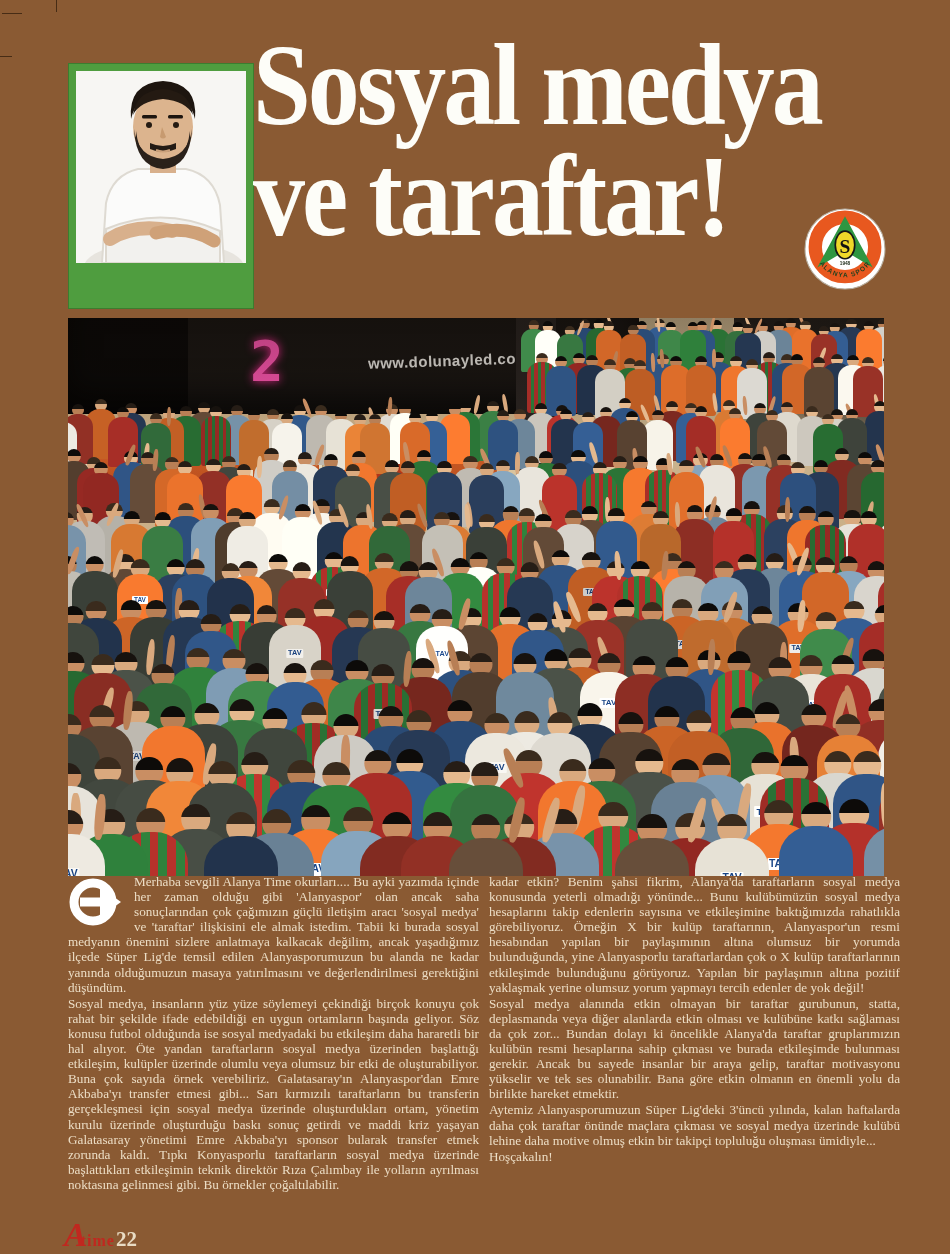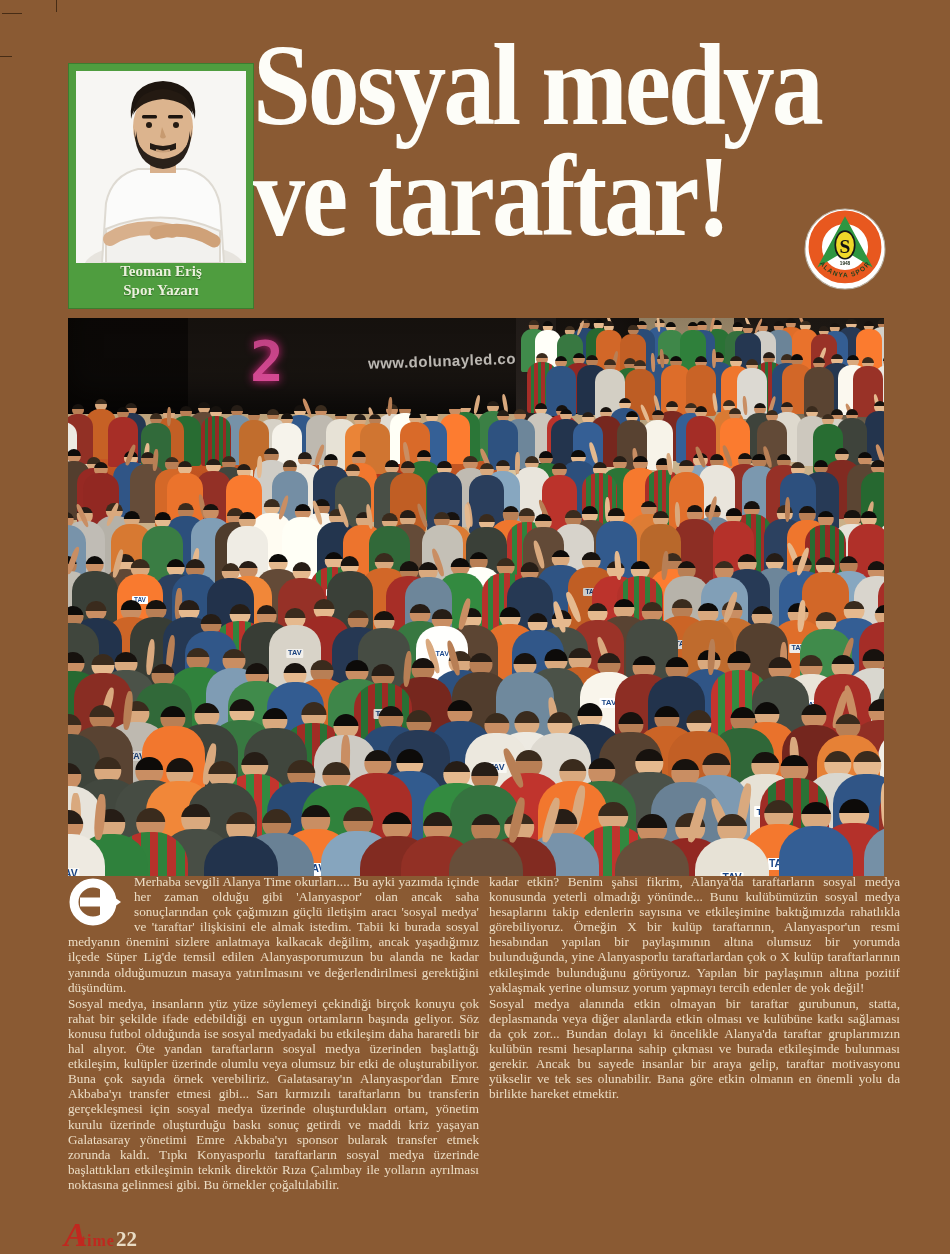--- a/index.html
+++ b/index.html
@@ -93,24 +93,20 @@
         <path d="M57 44 Q60 20 87 18 Q114 20 117 44 Q110 30 87 28 Q64 30 57 44 Z" fill="#241a12"></path>
 
         <rect x="66" y="44" width="15" height="3.5" rx="1.5" fill="#1d150f"></rect>
         <rect x="92" y="44" width="15" height="3.5" rx="1.5" fill="#1d150f"></rect>
         <circle cx="73" cy="54" r="3" fill="#241a12"></circle>
         <circle cx="100" cy="54" r="3" fill="#241a12"></circle>
 
         <path d="M86 56 L84 66 Q87 69 90 66 Z" fill="#c79a70"></path>
       </svg>
     </div>
-    <div class="nameplate">
-      <div>Teoman Eriş</div>
-      <div>Spor Yazarı</div>
-    </div>
   </div>
 
   <h1 class="headline" style="margin:0;">
     <span>Sosyal medya</span>
     <span>ve taraftar!</span>
   </h1>
 
   <svg class="crest" viewBox="0 0 80 80">
     <circle cx="40" cy="40" r="39" fill="#ffffff" stroke="#b8b0a2" stroke-width="1"></circle>
     <circle cx="40" cy="38" r="29" fill="none" stroke="#e8581f" stroke-width="13"></circle>
@@ -1612,20 +1608,22 @@
             <rect x="12" y="21.5" width="24" height="9" fill="#ffffff"></rect>
             <polygon points="32,11 53,26 32,41" fill="#ffffff"></polygon>
           </svg>
         </span><span>Merhaba sevgili Alanya Time okurları.... Bu ayki yazımda içinde her zaman olduğu gibi 'Alanyaspor' olan ancak saha sonuçlarından çok çağımızın güçlü iletişim aracı 'sosyal medya' ve 'taraftar' ilişkisini ele almak istedim. Tabii ki burada sosyal medyanın önemini sizlere anlatmaya kalkacak değilim, ancak yaşadığımız ilçede Süper Lig'de temsil edilen Alanyasporumuzun bu alanda ne kadar yanında olduğumuzun masaya yatırılmasını ve değerlendirilmesi gerektiğini düşündüm.</span>
       </p>
       <p><span>Sosyal medya, insanların yüz yüze söylemeyi çekindiği birçok konuyu çok rahat bir şekilde ifade edebildiği en uygun ortamların başında geliyor. Söz konusu futbol olduğunda ise sosyal medyadaki bu etkileşim daha hararetli bir hal alıyor. Öte yandan taraftarların sosyal medya üzerinden başlattığı etkileşim, kulüpler üzerinde olumlu veya olumsuz bir etki de oluşturabiliyor. Buna çok sayıda örnek verebiliriz. Galatasaray'ın Alanyaspor'dan Emre Akbaba'yı transfer etmesi gibi... Sarı kırmızılı taraftarların bu transferin gerçekleşmesi için sosyal medya üzerinde oluşturdukları ortam, yönetim kurulu üzerinde oluşturduğu baskı sonuç getirdi ve maddi kriz yaşayan Galatasaray yönetimi Emre Akbaba'yı sponsor bularak transfer etmek zorunda kaldı. Tıpkı Konyasporlu taraftarların sosyal medya üzerinde başlattıkları etkileşimin teknik direktör Rıza Çalımbay ile yolların ayrılması noktasına gelinmesi gibi. Bu örnekler çoğaltılabilir.</span></p>
     </div>
     <div class="col">
       <p><span>kadar etkin? Benim şahsi fikrim, Alanya'da taraftarların sosyal medya konusunda yeterli olmadığı yönünde... Bunu kulübümüzün sosyal medya hesaplarını takip edenlerin sayısına ve etkileşimine baktığımızda rahatlıkla görebiliyoruz. Örneğin X bir kulüp taraftarının, Alanyaspor'un resmi hesabından yapılan bir paylaşımının altına olumsuz bir yorumda bulunduğunda, yine Alanyasporlu taraftarlardan çok o X kulüp taraftarlarının etkileşimde bulunduğunu görüyoruz. Yapılan bir paylaşımın altına pozitif yaklaşmak yerine olumsuz yorum yapmayı tercih edenler de yok değil!</span></p>
       <p><span>Sosyal medya alanında etkin olmayan bir taraftar gurubunun, statta, deplasmanda veya diğer alanlarda etkin olması ve kulübüne katkı sağlaması da çok zor... Bundan dolayı ki öncelikle Alanya'da taraftar gruplarımızın kulübün resmi hesaplarına sahip çıkması ve burada etkileşimde bulunması gerekir. Ancak bu sayede insanlar bir araya gelip, taraftar motivasyonu yükselir ve tek ses olunabilir. Bana göre etkin olmanın en önemli yolu da birlikte hareket etmektir.</span></p>
+      <p><span>Aytemiz Alanyasporumuzun Süper Lig'deki 3'üncü yılında, kalan haftalarda daha çok taraftar önünde maçlara çıkması ve sosyal medya üzerinde kulübü lehine daha motive olmuş etkin bir takipçi topluluğu oluşması ümidiyle...</span></p>
+      <p><span>Hoşçakalın!</span></p>
     </div>
   </main>
 
   <footer class="pagelogo">
     <span class="pl-a">A</span><span class="pl-rest">time</span><span class="pl-num">22</span>
   </footer>
 
 </div>
 
 </body></html>

